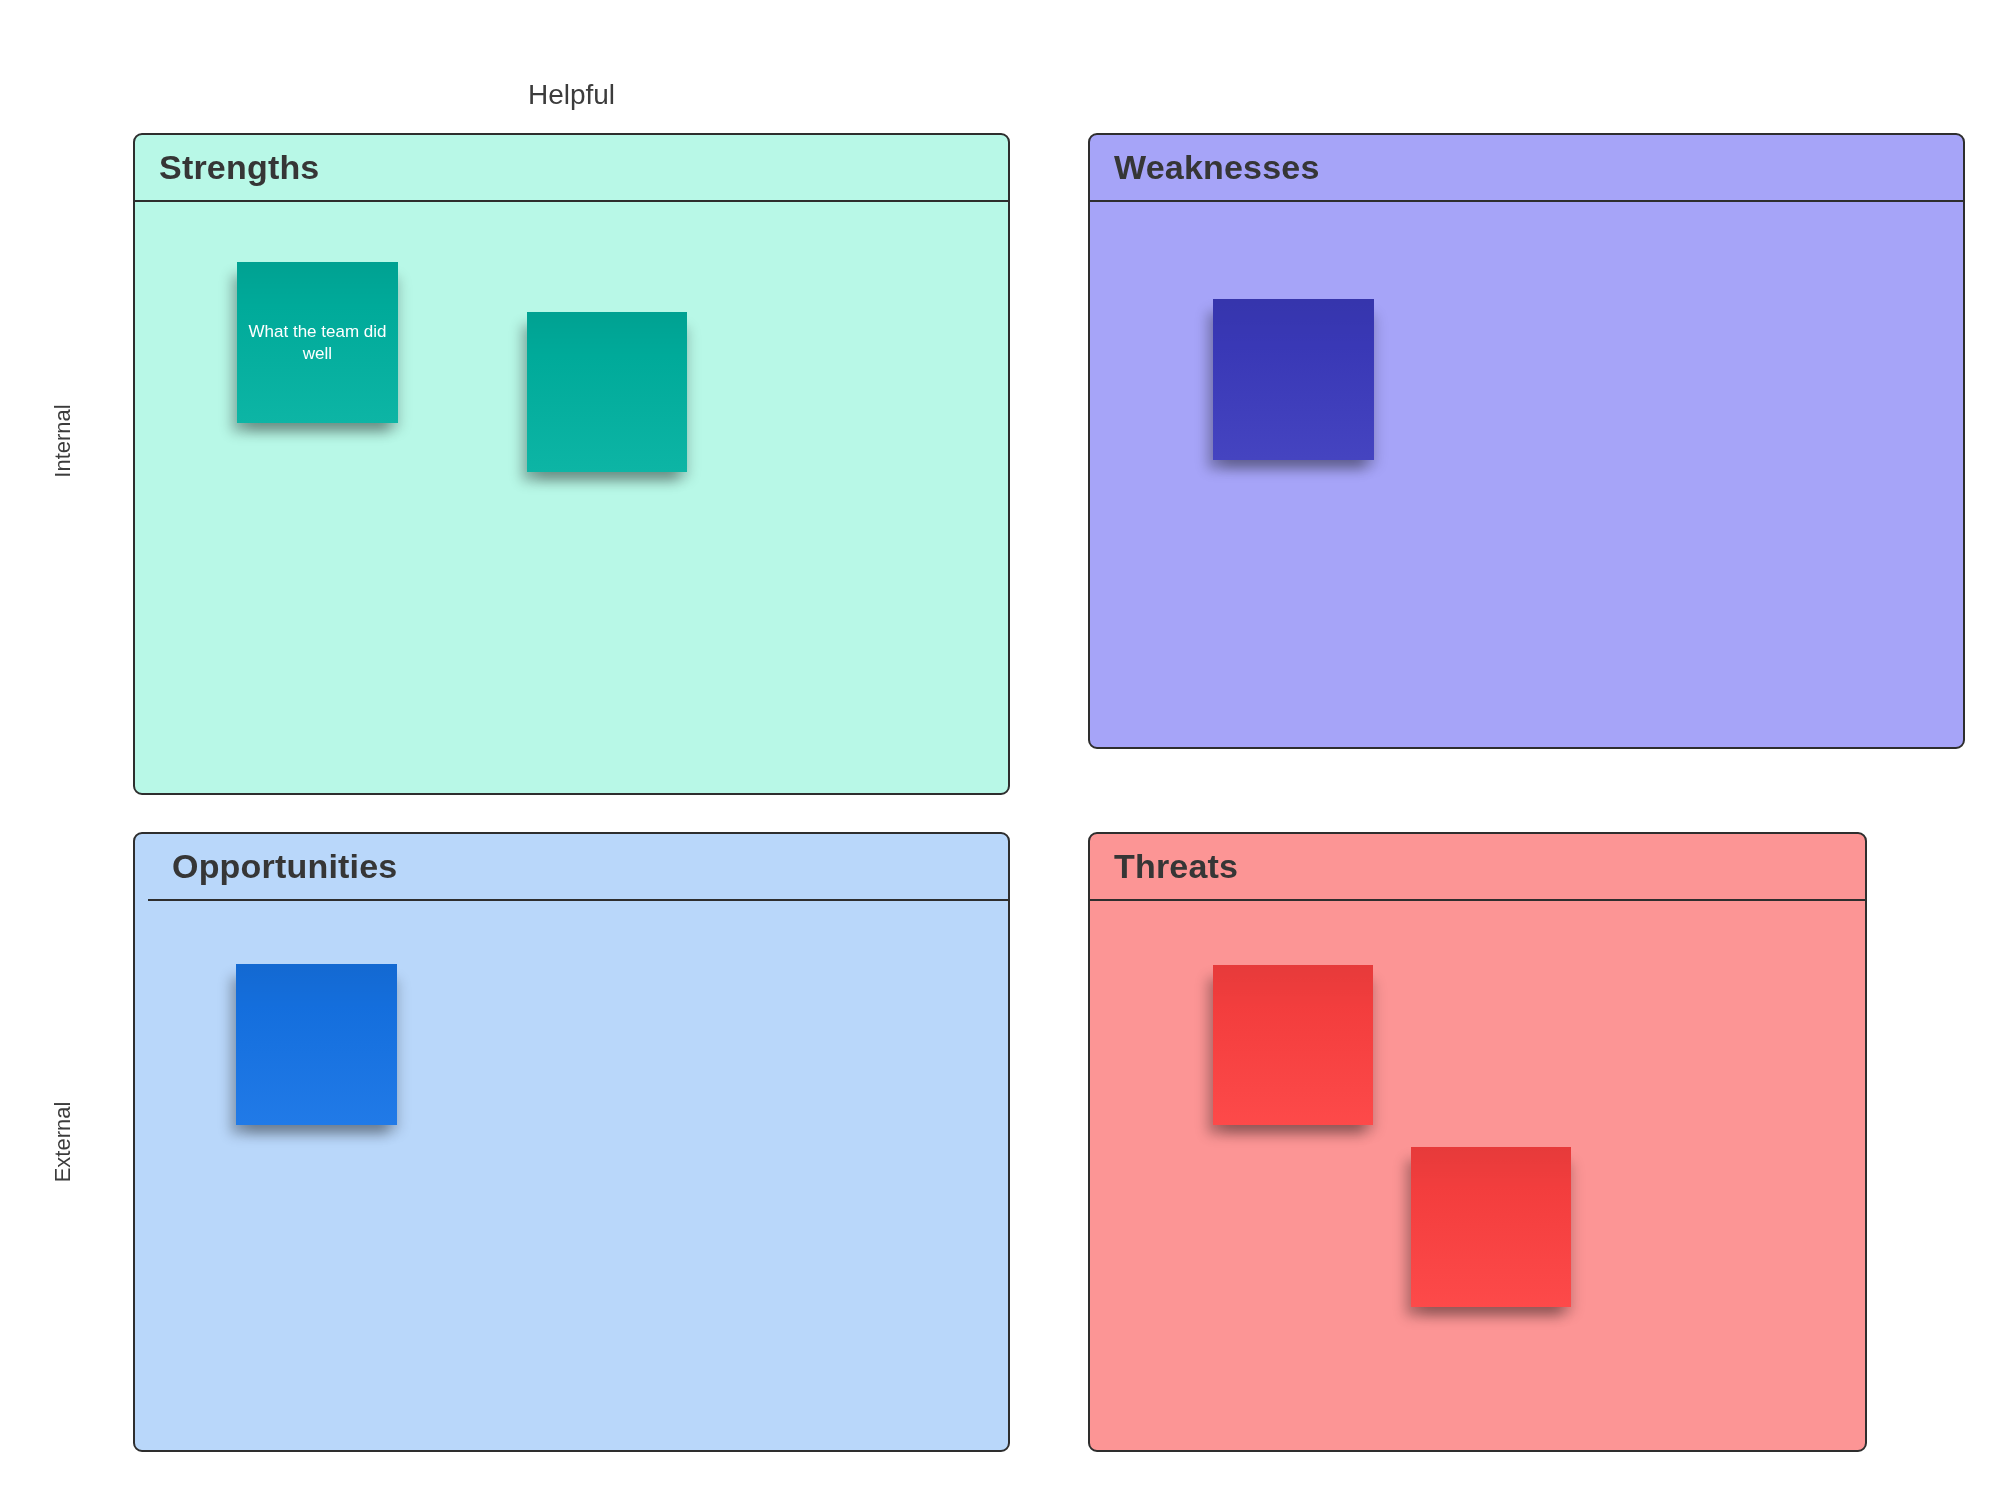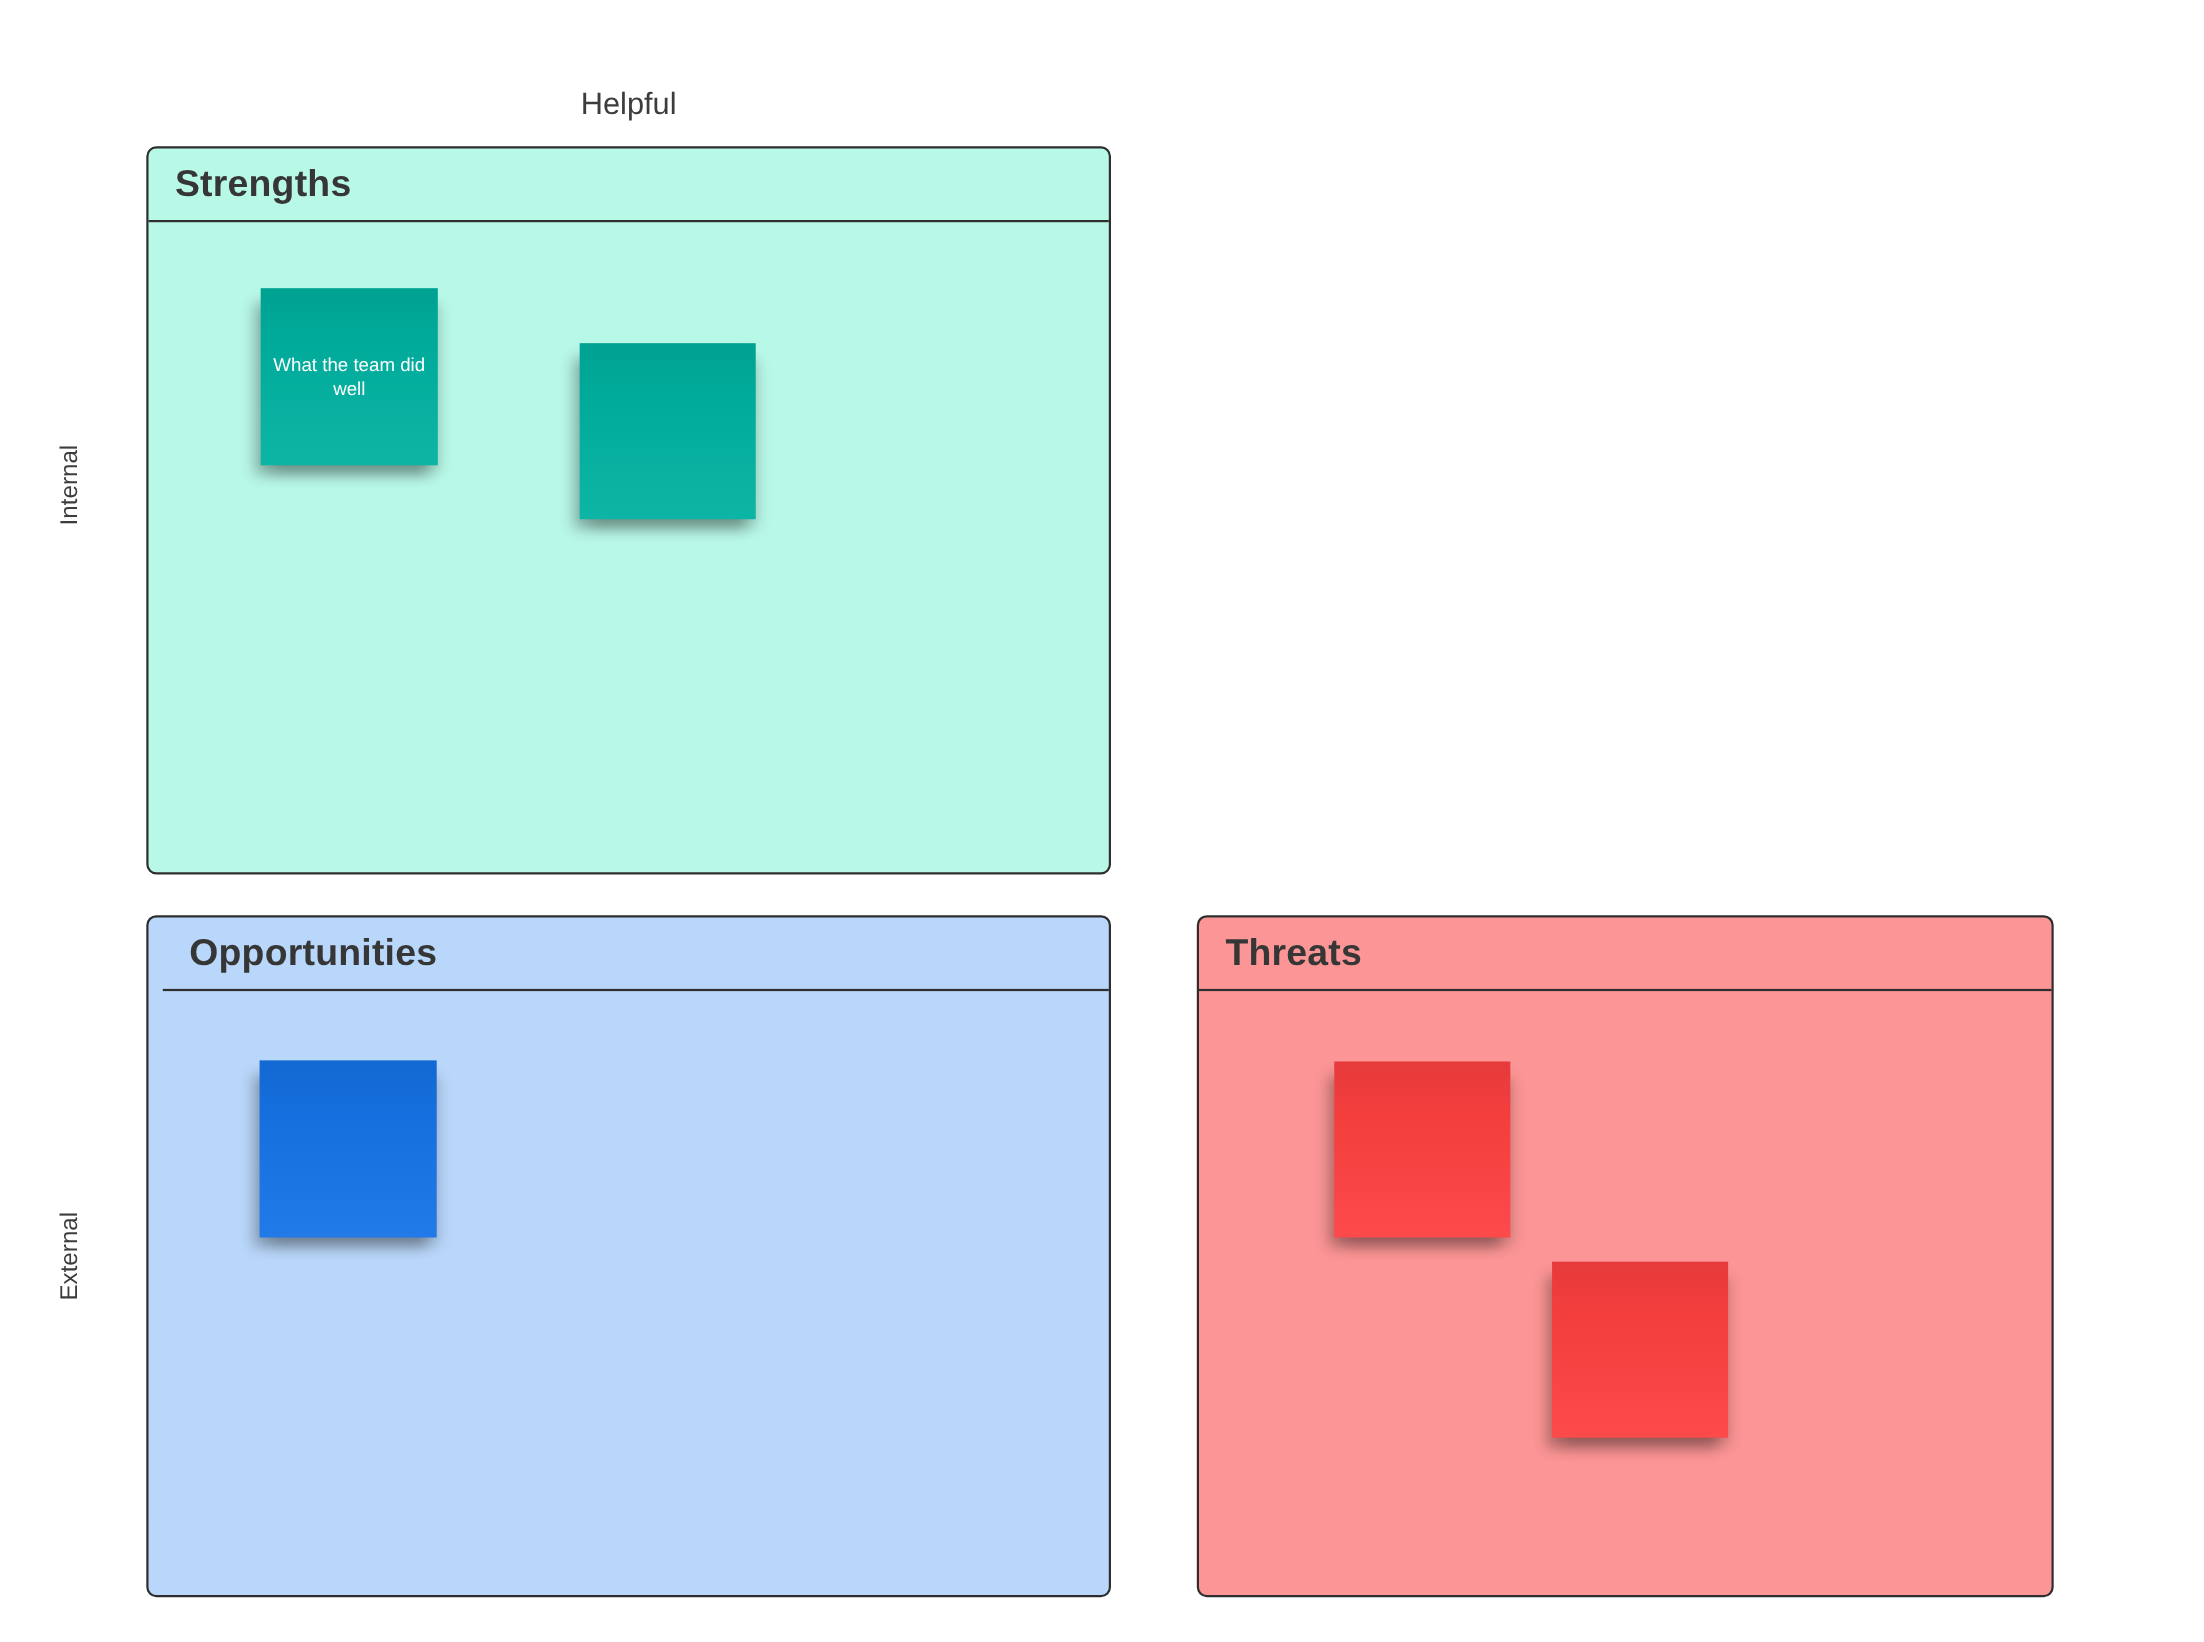--- a/index.html
+++ b/index.html
@@ -104,20 +104,26 @@
   <section class="quadrant strengths" style="background-color: rgb(184, 248, 231);">
     <header class="q-header">Strengths</header>
     <div class="note s-note-1" style="background-color: rgb(0, 177, 160); color: rgb(255, 255, 255);">
       <span>What the team did well</span>
     </div>
     <div class="note s-note-2" style="background-color: rgb(0, 177, 160); color: rgb(255, 255, 255);">
       <span></span>
     </div>
   </section>
 
+  <section class="quadrant weaknesses" style="background-color: rgb(166, 164, 248);">
+    <header class="q-header">Weaknesses</header>
+    <div class="note w-note-1" style="background-color: rgb(59, 58, 189); color: rgb(255, 255, 255);">
+      <span></span>
+    </div>
+  </section>
 
   <section class="quadrant opportunities" style="background-color: rgb(185, 215, 250);">
     <header class="q-header">Opportunities</header>
     <div class="note o-note-1" style="background-color: rgb(21, 115, 230); color: rgb(255, 255, 255);">
       <span></span>
     </div>
   </section>
 
   <section class="quadrant threats" style="background-color: rgb(252, 149, 149);">
     <header class="q-header">Threats</header>

